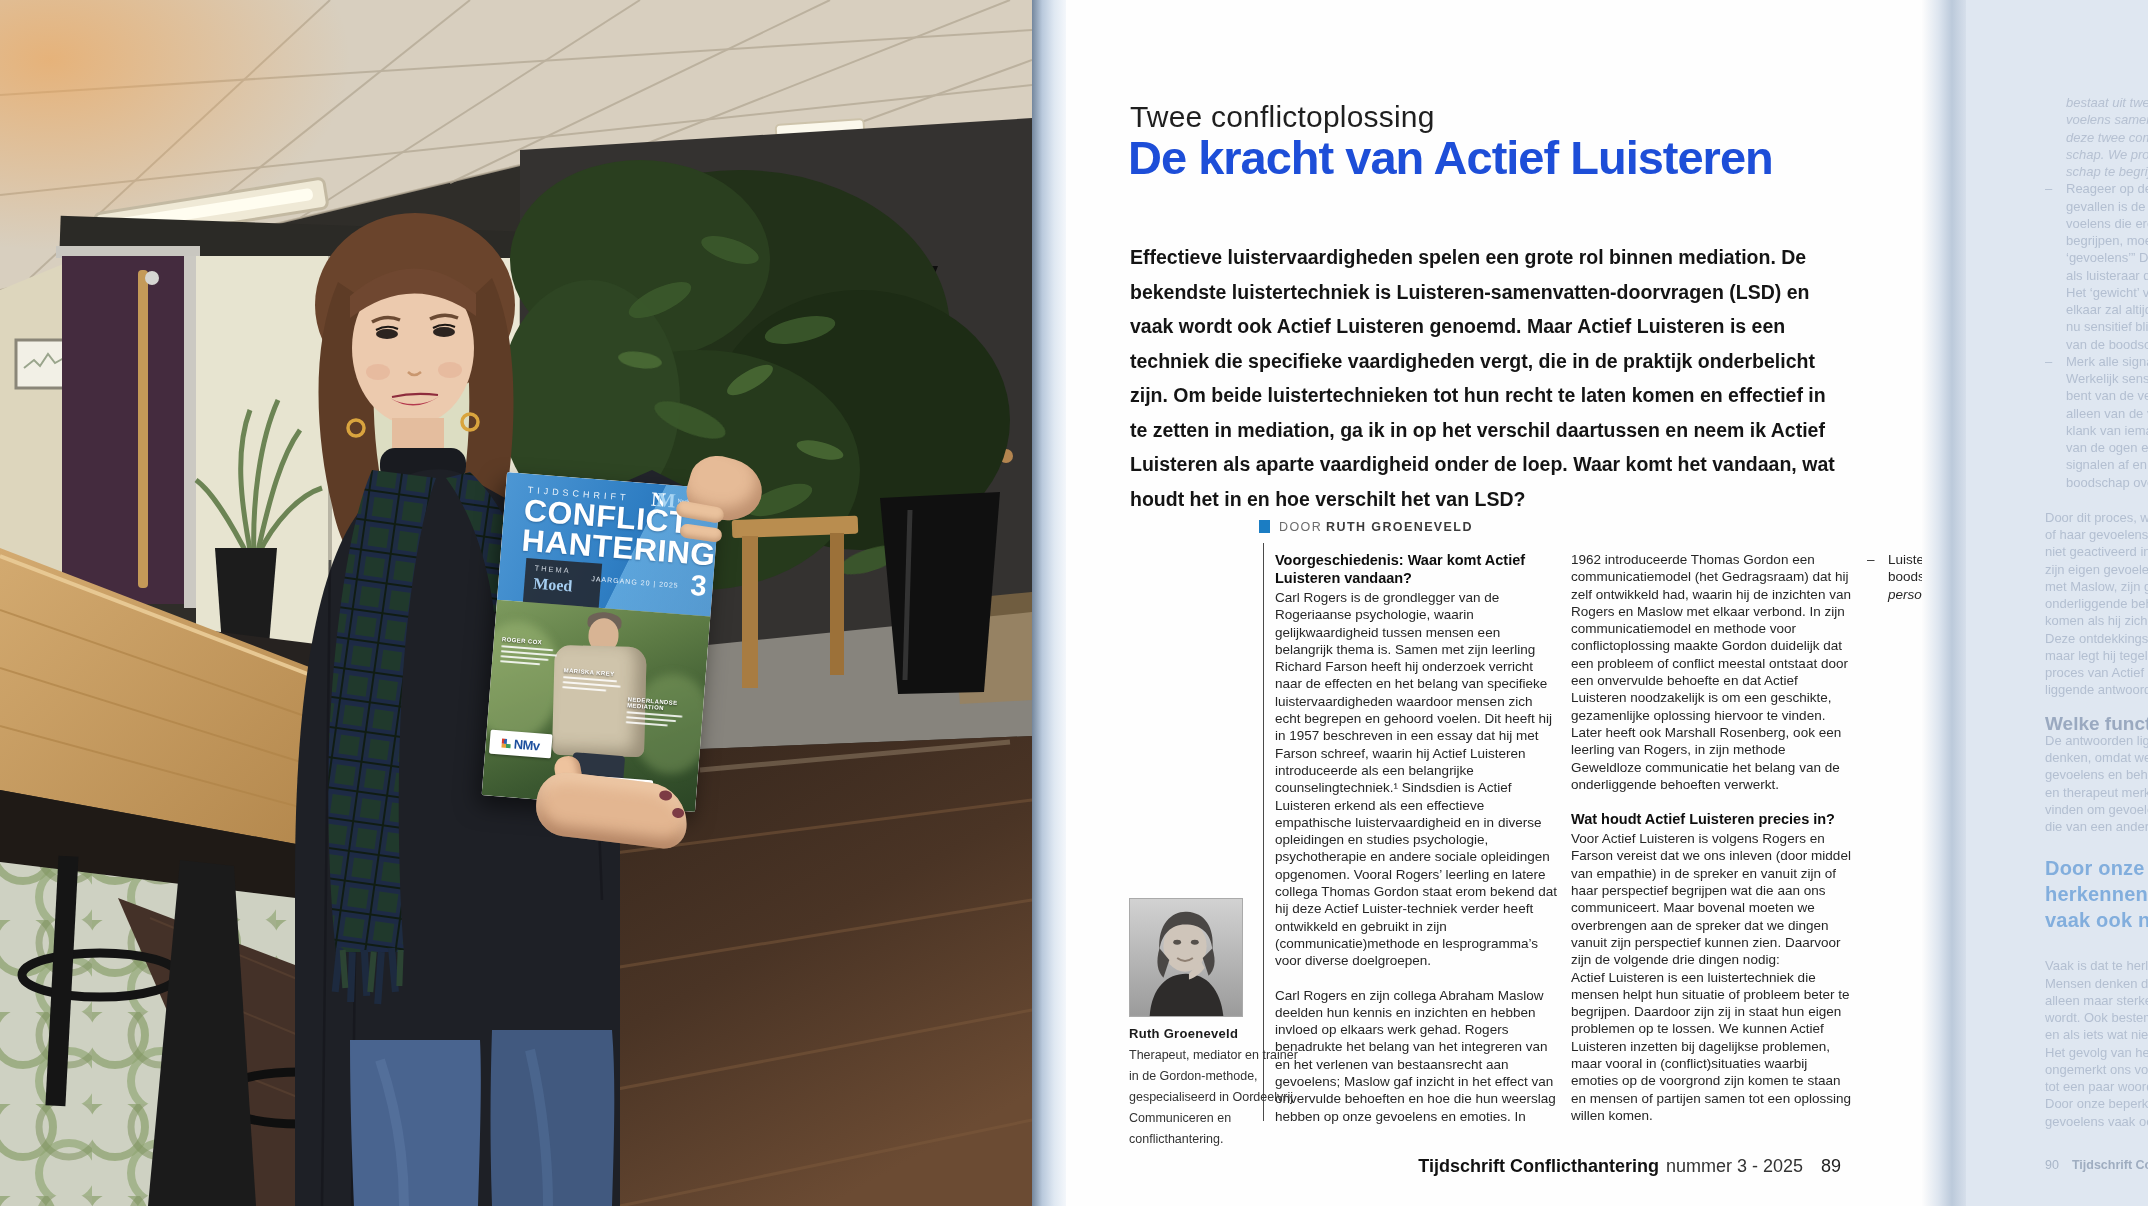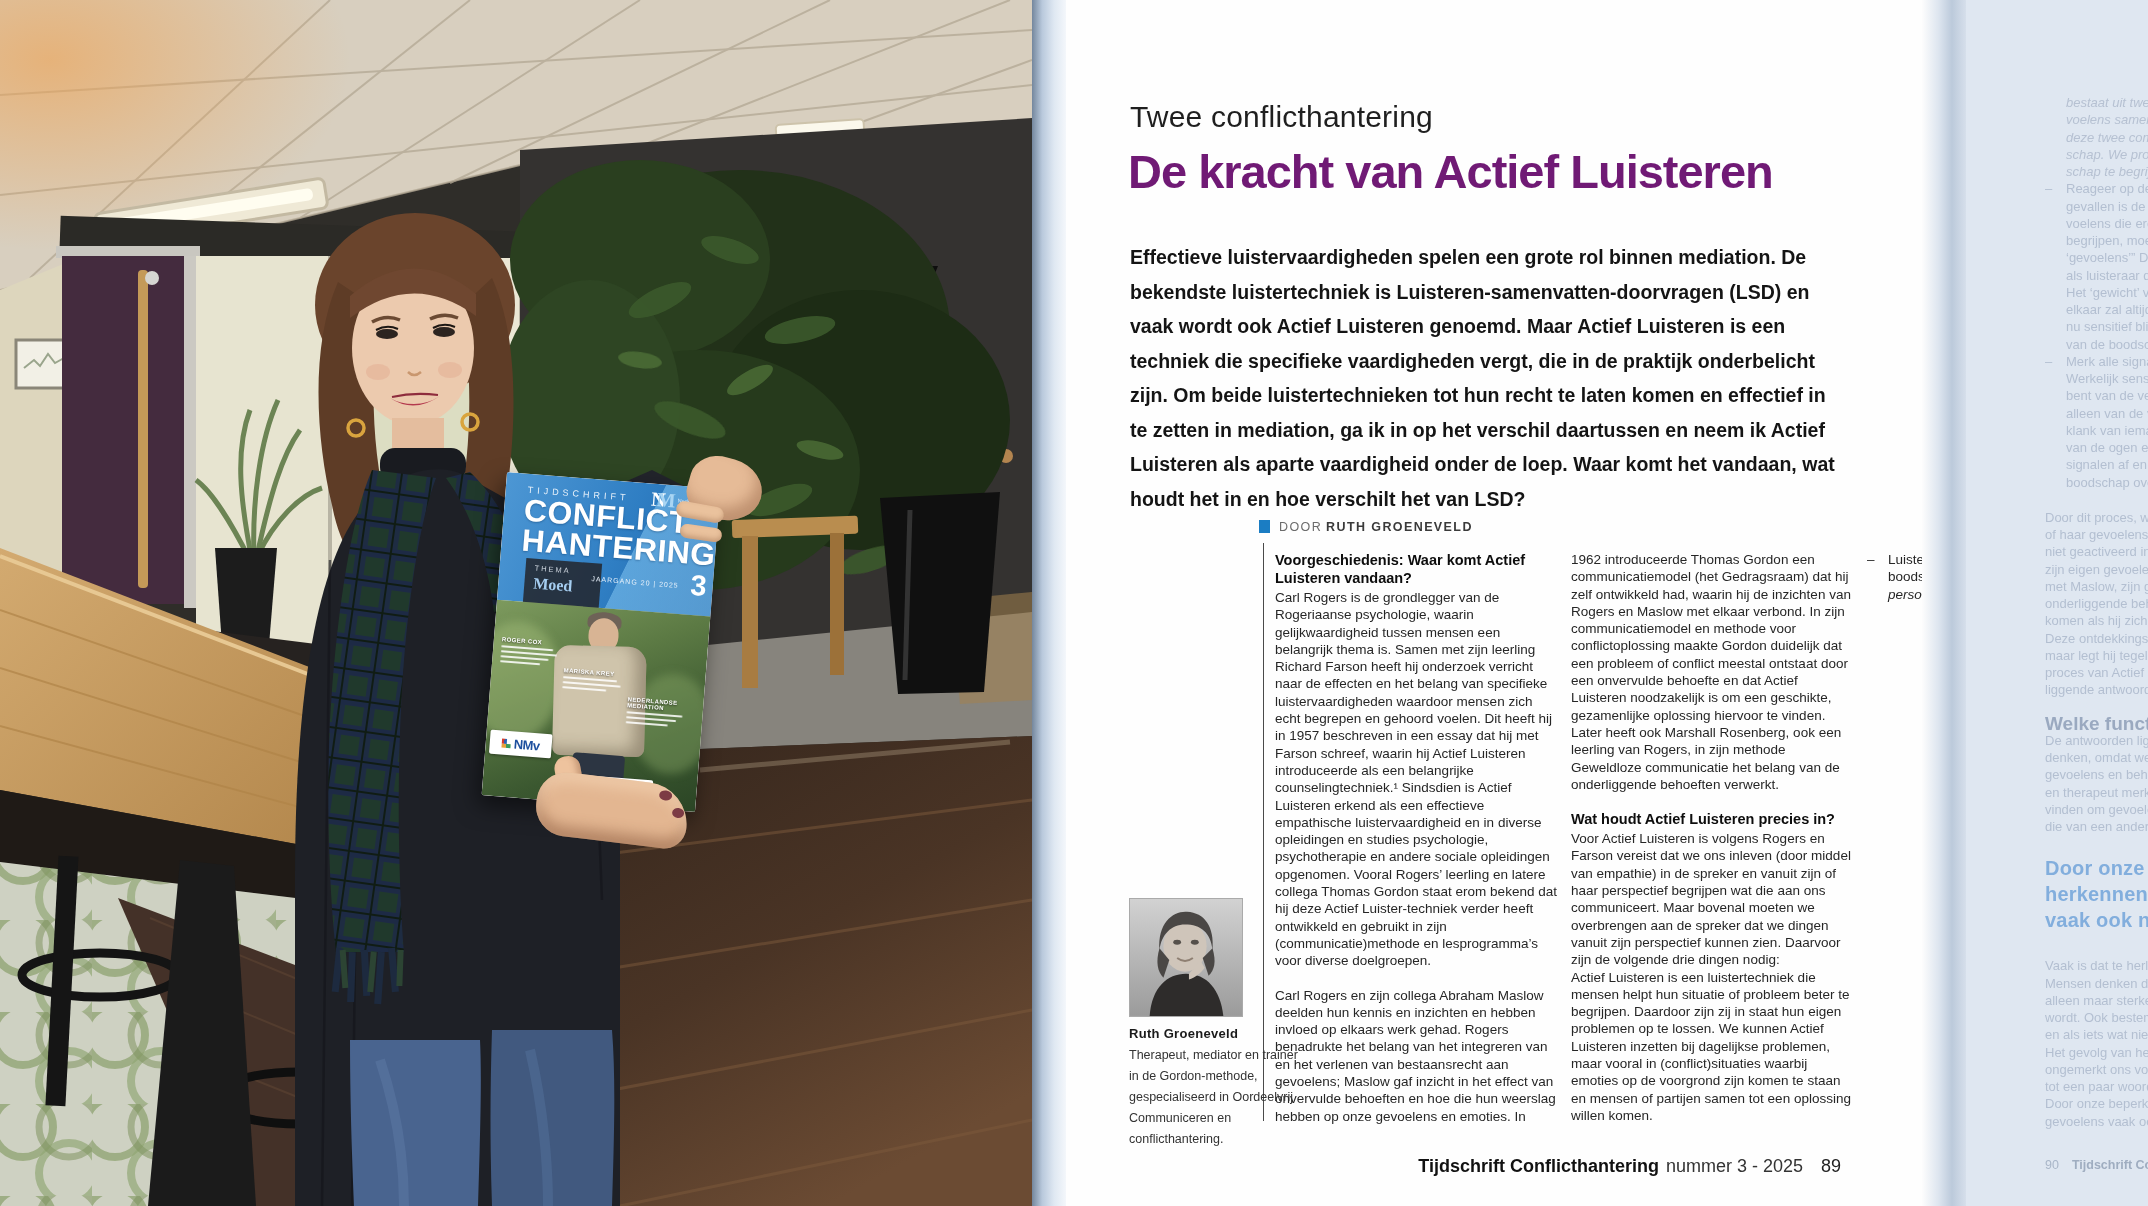--- a/index.html
+++ b/index.html
@@ -68,21 +68,21 @@
   .thumb{position:absolute;left:556px;top:756px;width:26px;height:42px;border-radius:12px;background:#eec39e;
          transform:rotate(-10deg);box-shadow:inset -4px -4px 6px rgba(120,70,40,.35);}
 
   
   .gutter{position:absolute;left:1032px;top:0;width:34px;height:1206px;
           background:linear-gradient(to right,#74879d 0%,#b9c9dc 30%,#dfe8f2 65%,#f4f7fb 100%);}
 
   
   .page-main{position:absolute;left:1066px;top:0;width:856px;height:1206px;background:#fefefe;overflow:hidden;color:#222;}
   .kicker{position:absolute;left:64px;top:100px;font-size:30px;color:#1f1f1f;letter-spacing:.2px;}
-  .headline{position:absolute;left:62px;top:144px;font-size:47px;font-weight:bold;color:#701a75;letter-spacing:-1px;}
+  .headline{position:absolute;left:62px;top:130px;font-size:47px;font-weight:bold;color:#1d4ed8;letter-spacing:-1px;}
   .intro{position:absolute;left:64px;top:240px;width:714px;font-size:19.5px;font-weight:bold;
          line-height:34.5px;color:#141414;letter-spacing:0;}
   .byline{position:absolute;left:193px;top:520px;font-size:12.5px;letter-spacing:1.4px;}
   .byline .sq{display:inline-block;width:11px;height:13px;background:#1b7dc3;margin-right:9px;vertical-align:-2px;}
   .byline .door{color:#6b6b6b;}
   .byline .who{color:#3a3a3a;font-weight:bold;margin-left:4px;}
   .vrule{position:absolute;left:197px;top:543px;width:1px;height:578px;background:#4a4a4a;}
   .cols{position:absolute;left:209px;top:551px;width:578px;height:582px;
         column-count:2;column-gap:14px;font-size:13.5px;line-height:17.3px;color:#262626;}
   .cols h3{font-size:14.5px;line-height:18px;margin:0 0 2px 0;color:#0d0d0d;}
@@ -418,21 +418,21 @@
   <div class="thumb"></div>
   <div class="hand-left">
     <div class="nail" style="right:18px;top:6px;"></div>
     <div class="nail" style="right:4px;top:22px;width:12px;"></div>
   </div>
 </div>
 
 <div class="gutter"></div>
 
 <div class="page-main">
-  <div class="kicker">Twee conflicthantering</div>
+  <div class="kicker">Twee conflictoplossing</div>
   <h1 class="headline" style="margin:0;">De kracht van Actief Luisteren</h1>
   <div class="intro">Effectieve luistervaardigheden spelen een grote rol binnen mediation. De bekendste luistertechniek is Luisteren-samenvatten-doorvragen (LSD) en vaak wordt ook Actief Luisteren genoemd. Maar Actief Luisteren is een techniek die specifieke vaardigheden vergt, die in de praktijk onderbelicht zijn. Om beide luistertechnieken tot hun recht te laten komen en effectief in te zetten in mediation, ga ik in op het verschil daartussen en neem ik Actief Luisteren als aparte vaardigheid onder de loep. Waar komt het vandaan, wat houdt het in en hoe verschilt het van LSD?</div>
 
   <div class="byline">
     <span class="sq"></span><span class="door">DOOR</span><span class="who">RUTH GROENEVELD</span>
   </div>
   <div class="vrule"></div>
 
   <div class="cols">
     <h3>Voorgeschiedenis: Waar komt Actief Luisteren vandaan?</h3>

